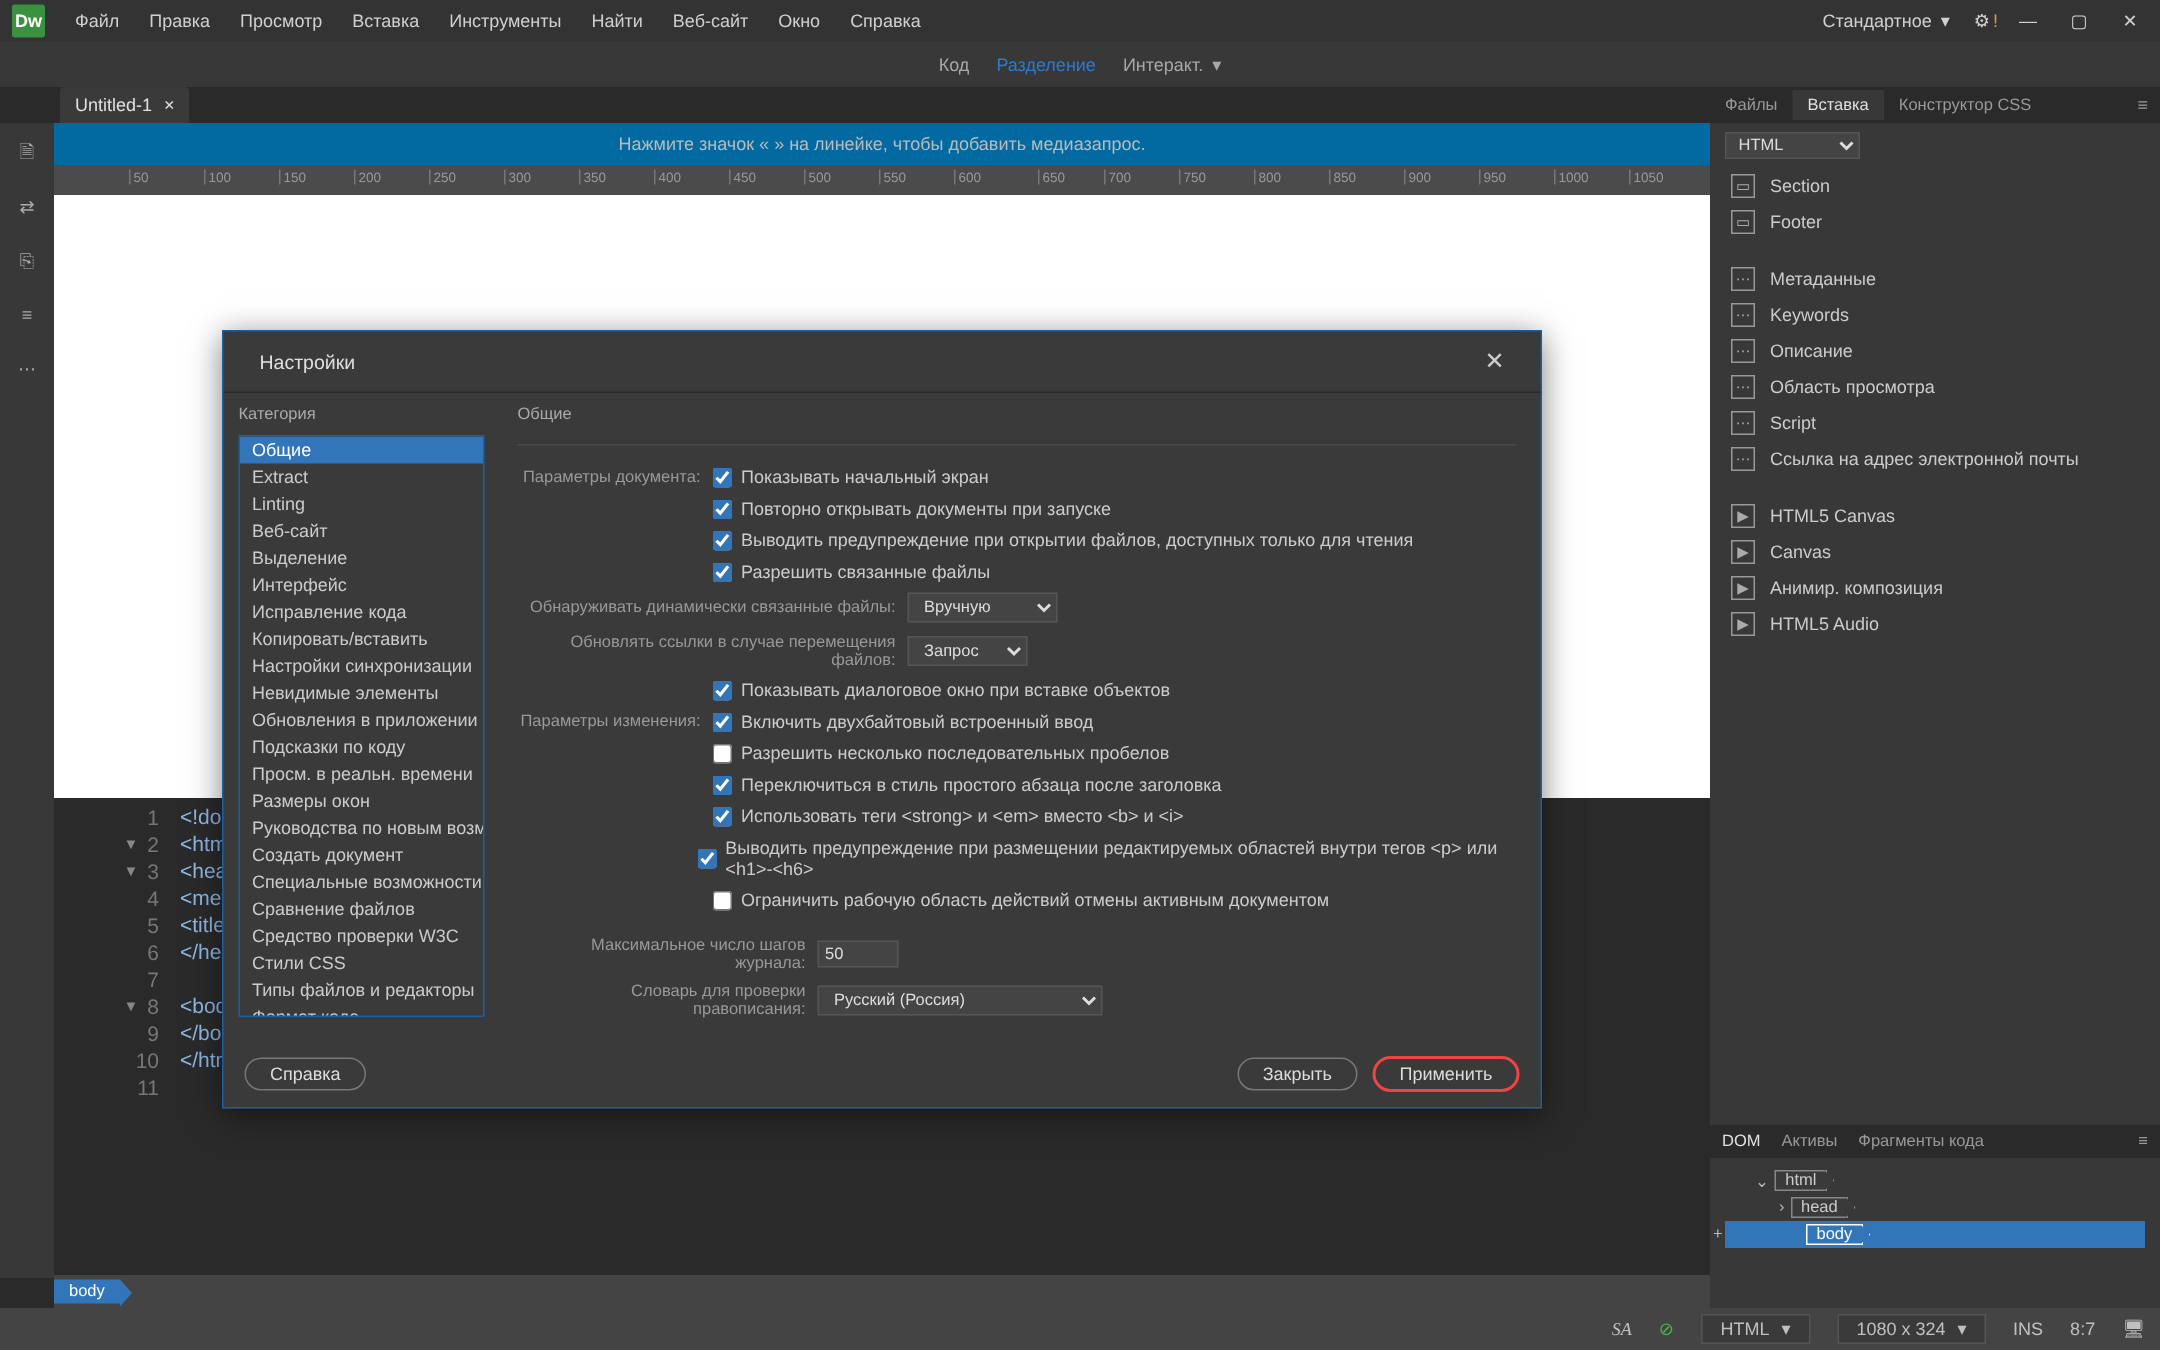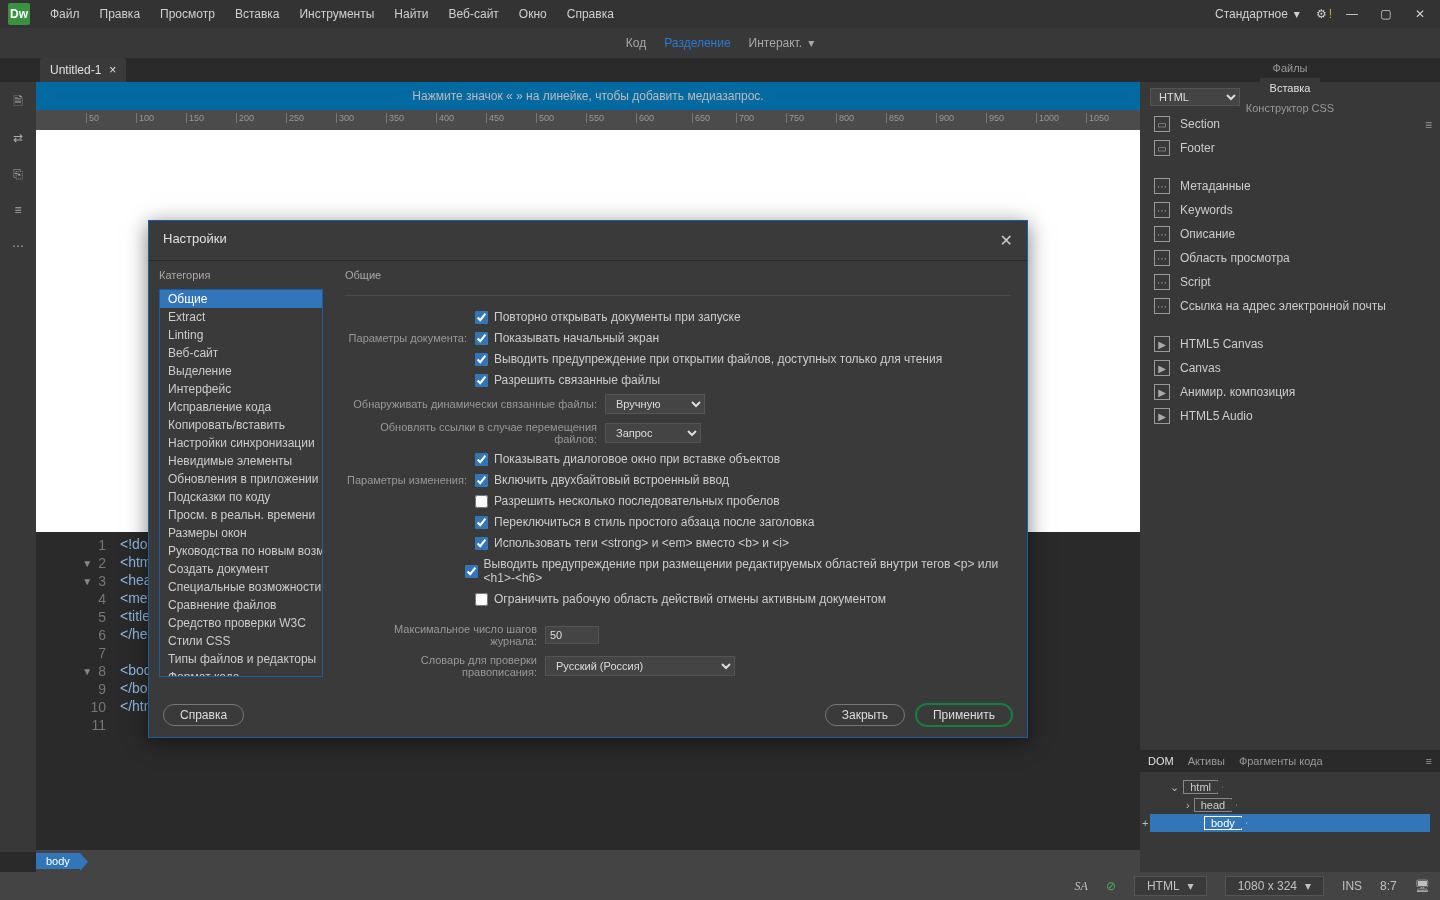--- a/index.html
+++ b/index.html
@@ -48,21 +48,21 @@
 .tagchip::after { content:""; position:absolute; right:-8px; top:0; border-left:8px solid #3275b8; border-top:9px solid transparent; border-bottom:9px solid transparent; }
 
 
 .status { position:absolute; left:0; right:0; bottom:0; height:28px; background:#444; display:flex; align-items:center; justify-content:flex-end; padding:0 10px; gap:18px; color:#c0c0c0; font-size:12px; }
 .status .sa { font-style:italic; font-family:serif; }
 .status .grn { color:#4caf50; }
 .status .sel { background:#3a3a3a; padding:2px 12px; border:1px solid #555; display:flex; align-items:center; gap:8px; }
 
 
 .rpanel { position:absolute; right:0; top:58px; width:300px; bottom:28px; background:#383838; display:flex; flex-direction:column; }
-.rtabs { height:24px; display:flex; align-items:center; background:#2a2a2a;flex-direction:column; }
+.rtabs { height:24px; display:flex; align-items:center; background:#2a2a2a; }
 .rtab { padding:4px 10px; color:#999; font-size:11px; cursor:pointer; }
 .rtab.active { background:#383838; color:#e0e0e0; }
 .rtabs .menu { margin-left:auto; padding:0 8px; color:#999; }
 .rsel { padding:6px 10px; }
 .rsel select { width:90px; background:#444; color:#ddd; border:1px solid #555; font-size:11px; padding:1px 4px; }
 .rlist { padding:0 8px; overflow:auto; }
 .ritem { display:flex; align-items:center; gap:10px; padding:4px 6px; color:#ccc; font-size:12px; cursor:pointer; }
 .ritem .ic { width:16px; height:16px; border:1px solid #999; display:flex; align-items:center; justify-content:center; font-size:10px; color:#aaa; }
 .rsep { height:14px; }
 .dom-hdr { height:22px; background:#2a2a2a; display:flex; align-items:center; padding:0 8px; gap:14px; font-size:11px; }
@@ -72,41 +72,41 @@
 .domnode { display:flex; align-items:center; gap:4px; padding:2px 0; }
 .domnode .tag { border:1px solid #888; padding:0 6px; color:#ccc; background:#3a3a3a; position:relative; }
 .domnode .tag::after { content:""; position:absolute; right:-6px; top:-1px; bottom:-1px; width:6px; background:#3a3a3a; border:1px solid #888; border-left:none; clip-path:polygon(0 0,100% 50%,0 100%); }
 .domnode.selected { background:#3275b8; }
 .domnode.selected .tag { background:#3275b8; border-color:#fff; color:#fff; }
 .domnode.selected .tag::after { background:#3275b8; border-color:#fff; }
 .domadd { position:absolute; left:2px; color:#bbb; }
 
 
 .dialog { position:absolute; left:148px; top:220px; width:880px; background:#3a3a3a; border:1px solid #1b5ea3; box-shadow:0 4px 20px rgba(0,0,0,.5); }
-.dlg-title { padding:10px 14px; color:#e0e0e0; font-size:13px; display:flex; align-items:flex-start; }
+.dlg-title { padding:10px 24px; color:#e0e0e0; font-size:13px; display:flex; align-items:center; }
 .dlg-title .close { margin-left:auto; cursor:pointer; font-size:16px; color:#ccc; }
 .dlg-body { display:flex; border-top:1px solid #2a2a2a; }
 .dlg-cats { width:180px; padding:8px 6px 8px 10px; }
 .dlg-cats .hdr { color:#aaa; font-size:11px; margin-bottom:8px; }
 .dlg-catlist { border:1px solid #1b5ea3; background:#3a3a3a; height:388px; overflow:hidden; }
 .dlg-cat { padding:2px 8px; color:#ccc; font-size:12px; cursor:pointer; white-space:nowrap; overflow:hidden; }
 .dlg-cat.selected { background:#3275b8; color:#fff; }
 .dlg-content { flex:1; padding:8px 16px; }
 .dlg-content .hdr { color:#aaa; font-size:11px; margin-bottom:14px; }
 .dlg-content hr { border:none; border-top:1px solid #4a4a4a; margin:6px 0 14px; }
 .dlg-row { display:flex; align-items:center; margin-bottom:7px; font-size:12px; }
 .dlg-row .lbl { width:130px; text-align:right; color:#999; padding-right:8px; font-size:11px; }
 .dlg-row .sub { width:260px; text-align:right; color:#999; padding-right:8px; font-size:11px; }
 .dlg-row input[type=checkbox] { margin-right:6px; accent-color:#3275b8; }
 .dlg-row .txt { color:#ccc; }
 .dlg-row select { background:#444; color:#ddd; border:1px solid #555; font-size:11px; padding:2px 6px; }
 .dlg-row input[type=text] { width:54px; background:#444; color:#ddd; border:1px solid #555; font-size:11px; padding:2px 4px; }
 .dlg-footer { display:flex; padding:10px 14px; gap:10px; align-items:center; }
 .dlg-btn { background:#3a3a3a; border:1px solid #777; color:#ddd; padding:3px 16px; border-radius:12px; font-size:12px; cursor:pointer; }
-.dlg-btn.primary { border:2px solid #15803d; }
+.dlg-btn.primary { border:2px solid #ef4444; }
 .dlg-footer .spacer { flex:1; }
 </style>
 </head>
 <body>
 
 <div class="menubar">
   <div class="logo">Dw</div>
   <div id="menus" style="display: flex;">
       <span class="menu-item">Файл</span>
       <span class="menu-item">Правка</span>
@@ -365,46 +365,46 @@
           <div class="dlg-cat">Средство проверки W3C</div>
           <div class="dlg-cat">Стили CSS</div>
           <div class="dlg-cat">Типы файлов и редакторы</div>
           <div class="dlg-cat">Формат кода</div>
         </div>
     </div>
     <div class="dlg-content">
       <div class="hdr">Общие</div>
       <hr>
       <div class="dlg-row">
+          <span class="lbl">Параметры документа:</span>
+          <input type="checkbox" checked="" style="">
+          <span class="txt">Показывать начальный экран</span>
+        </div>
+      <div class="dlg-row">
           <span class="lbl"></span>
           <input type="checkbox" checked="" style="">
           <span class="txt">Повторно открывать документы при запуске</span>
-        </div>
-      <div class="dlg-row">
-          <span class="lbl">Параметры документа:</span>
-          <input type="checkbox" checked="" style="">
-          <span class="txt">Показывать начальный экран</span>
         </div>
       <div class="dlg-row">
           <span class="lbl"></span>
           <input type="checkbox" checked="" style="">
           <span class="txt">Выводить предупреждение при открытии файлов, доступных только для чтения</span>
         </div>
       <div class="dlg-row">
           <span class="lbl"></span>
           <input type="checkbox" checked="" style="">
           <span class="txt">Разрешить связанные файлы</span>
         </div>
       <div class="dlg-row">
           <span class="sub">Обнаруживать динамически связанные файлы:</span>
           <select style="width:100px"><option>Вручную</option></select>
         </div>
       <div class="dlg-row">
           <span class="sub">Обновлять ссылки в случае перемещения файлов:</span>
-          <select style="width:96px"><option>Запрос</option></select>
+          <select style="width:80px"><option>Запрос</option></select>
         </div>
       <div class="dlg-row">
           <span class="lbl"></span>
           <input type="checkbox" checked="" style="">
           <span class="txt">Показывать диалоговое окно при вставке объектов</span>
         </div>
       <div class="dlg-row">
           <span class="lbl">Параметры изменения:</span>
           <input type="checkbox" checked="" style="">
           <span class="txt">Включить двухбайтовый встроенный ввод</span>

